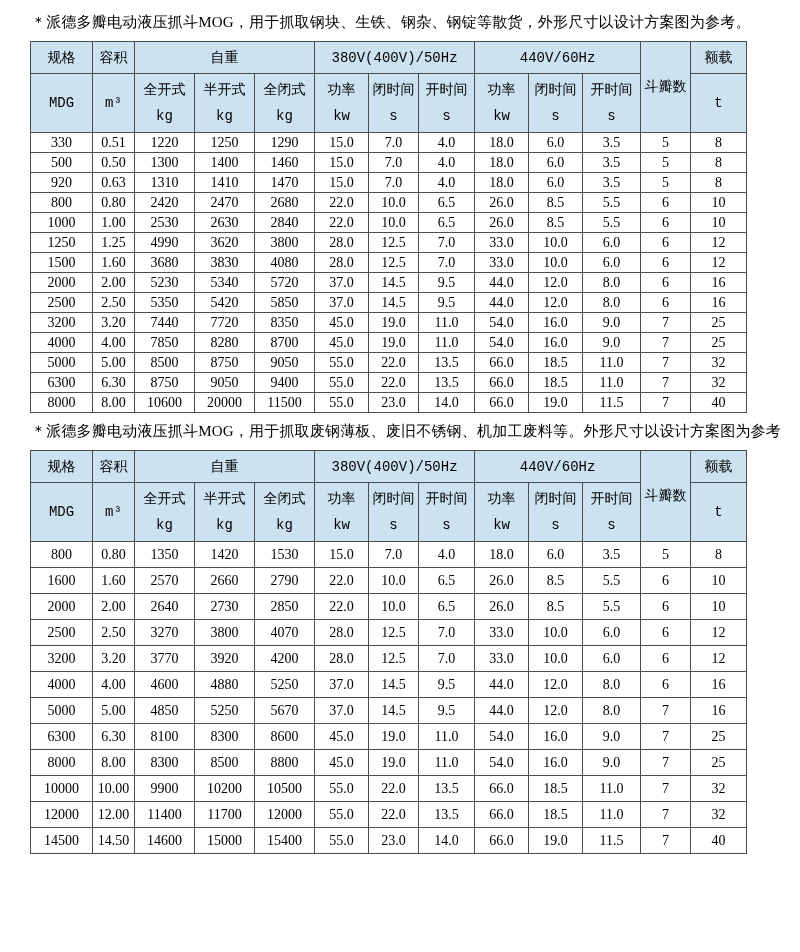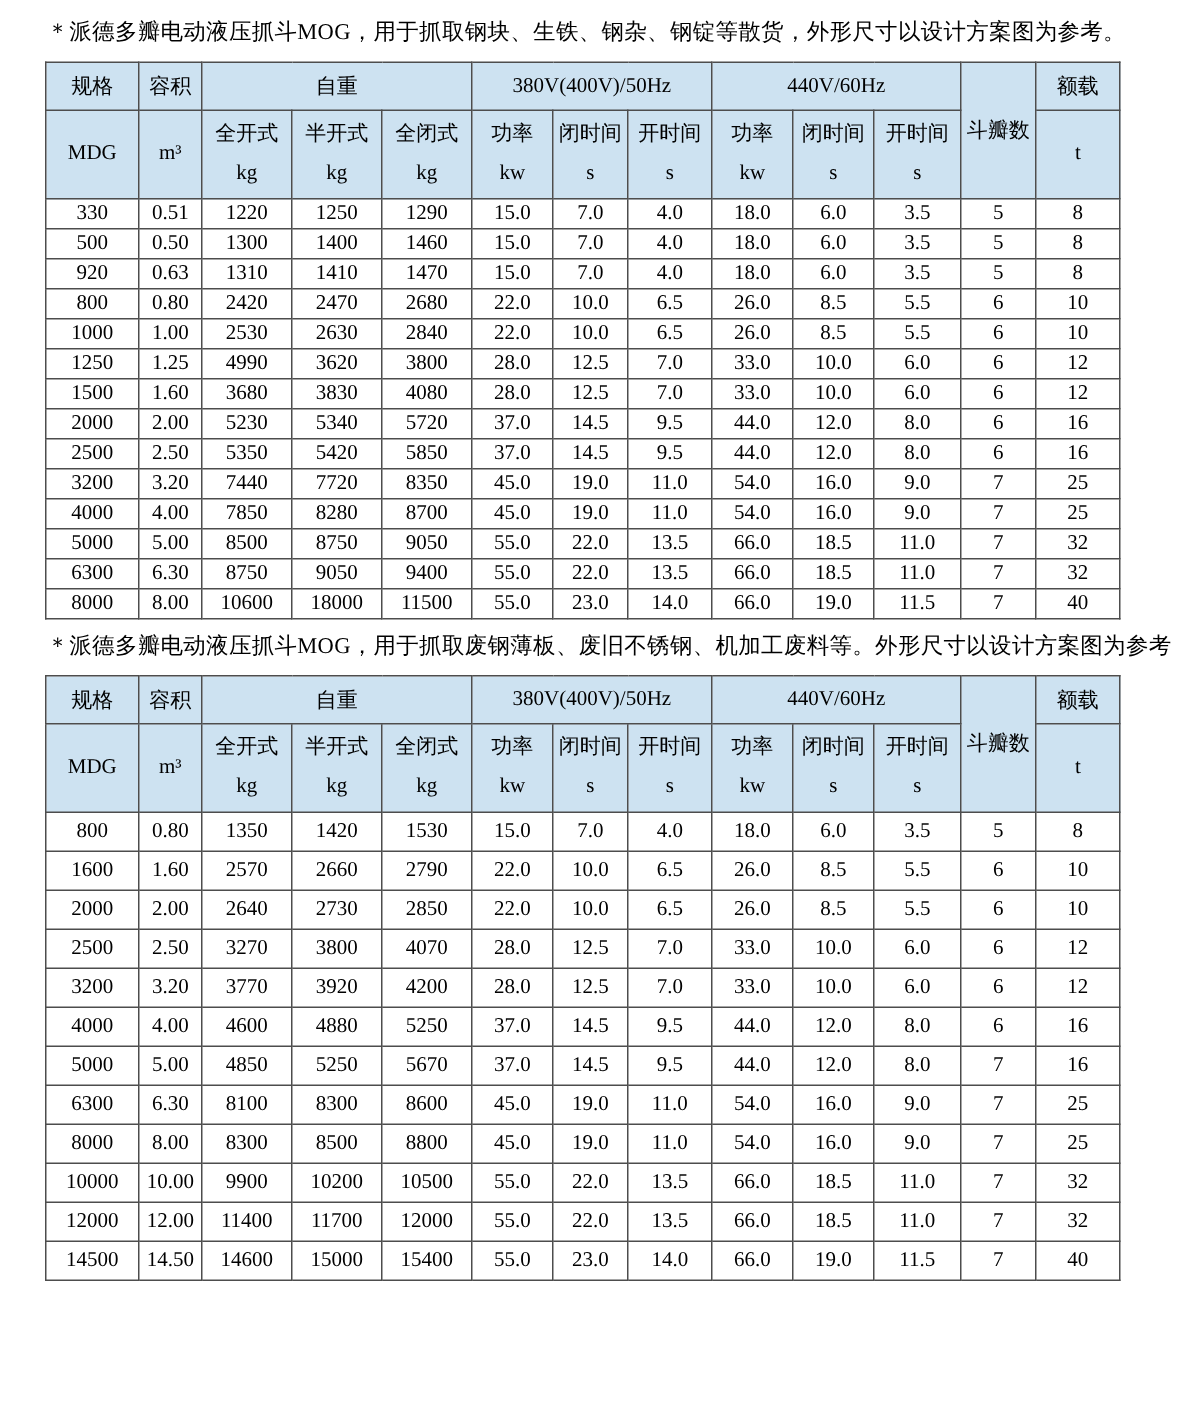--- a/index.html
+++ b/index.html
@@ -36,20 +36,21 @@
     border:1px solid var(--border-color);
     text-align:center;
     vertical-align:middle;
     padding:0;
     font-weight:normal;
     font-size:14px;
     color:var(--text-color);
   }
   table.spec-table thead th{
     background:var(--header-bg);
+    font-family:Liberation Mono, monospace;
   }
   tr.h1 th{height:32px;}
   tr.h2 th{height:59px;}
   .two-line div{line-height:26px;}
   table.t1 tbody tr{height:20px;}
   table.t2 tbody tr{height:26px;}
   .section-2 .section-title{}
 </style>
 </head>
 <body>
@@ -320,21 +321,21 @@
             <td>66.0</td>
             <td>18.5</td>
             <td>11.0</td>
             <td>7</td>
             <td>32</td>
           </tr>
           <tr>
             <td>8000</td>
             <td>8.00</td>
             <td>10600</td>
-            <td>18000</td>
+            <td>20000</td>
             <td>11500</td>
             <td>55.0</td>
             <td>23.0</td>
             <td>14.0</td>
             <td>66.0</td>
             <td>19.0</td>
             <td>11.5</td>
             <td>7</td>
             <td>40</td>
           </tr>

